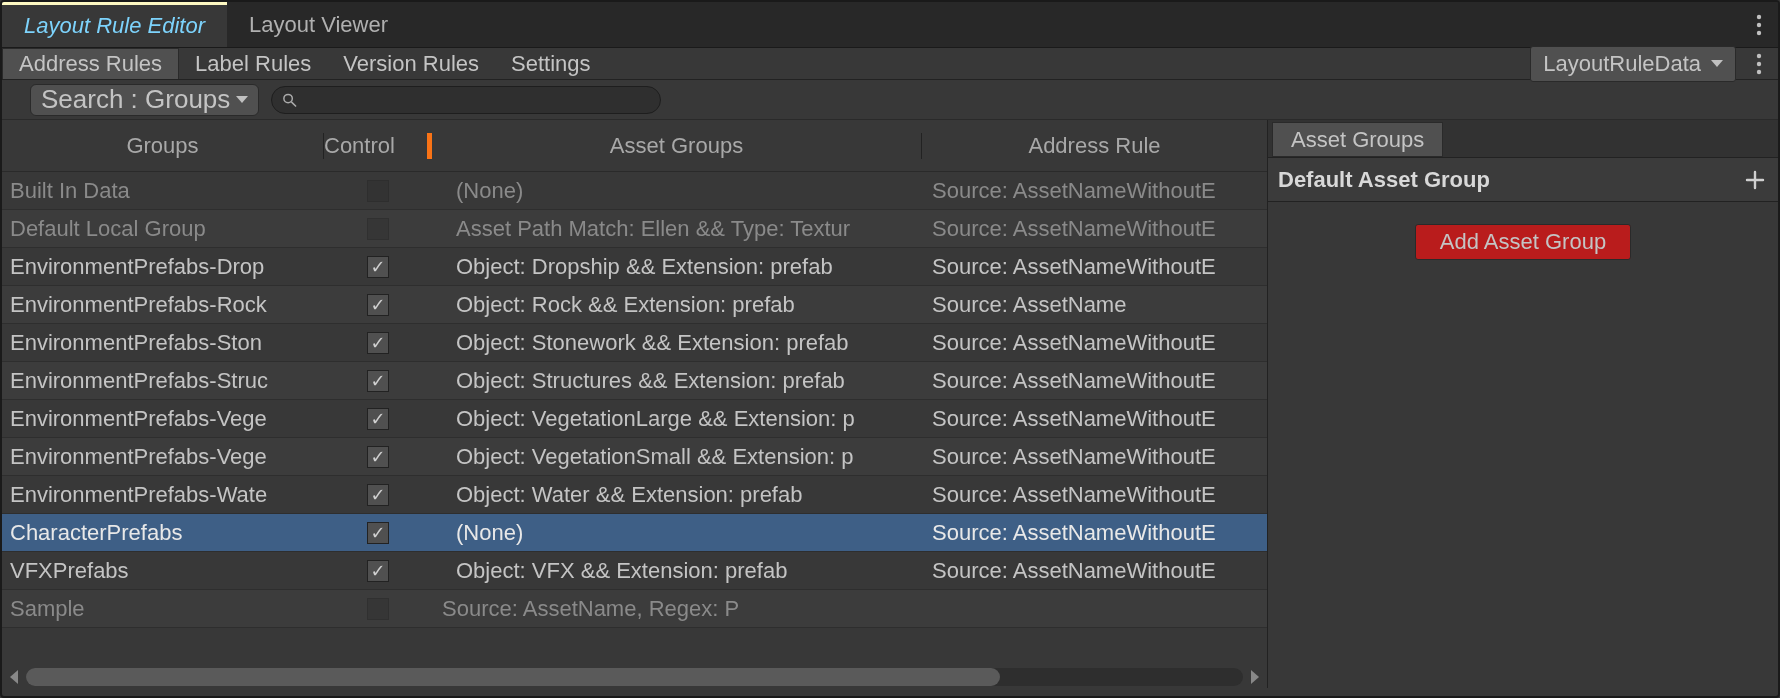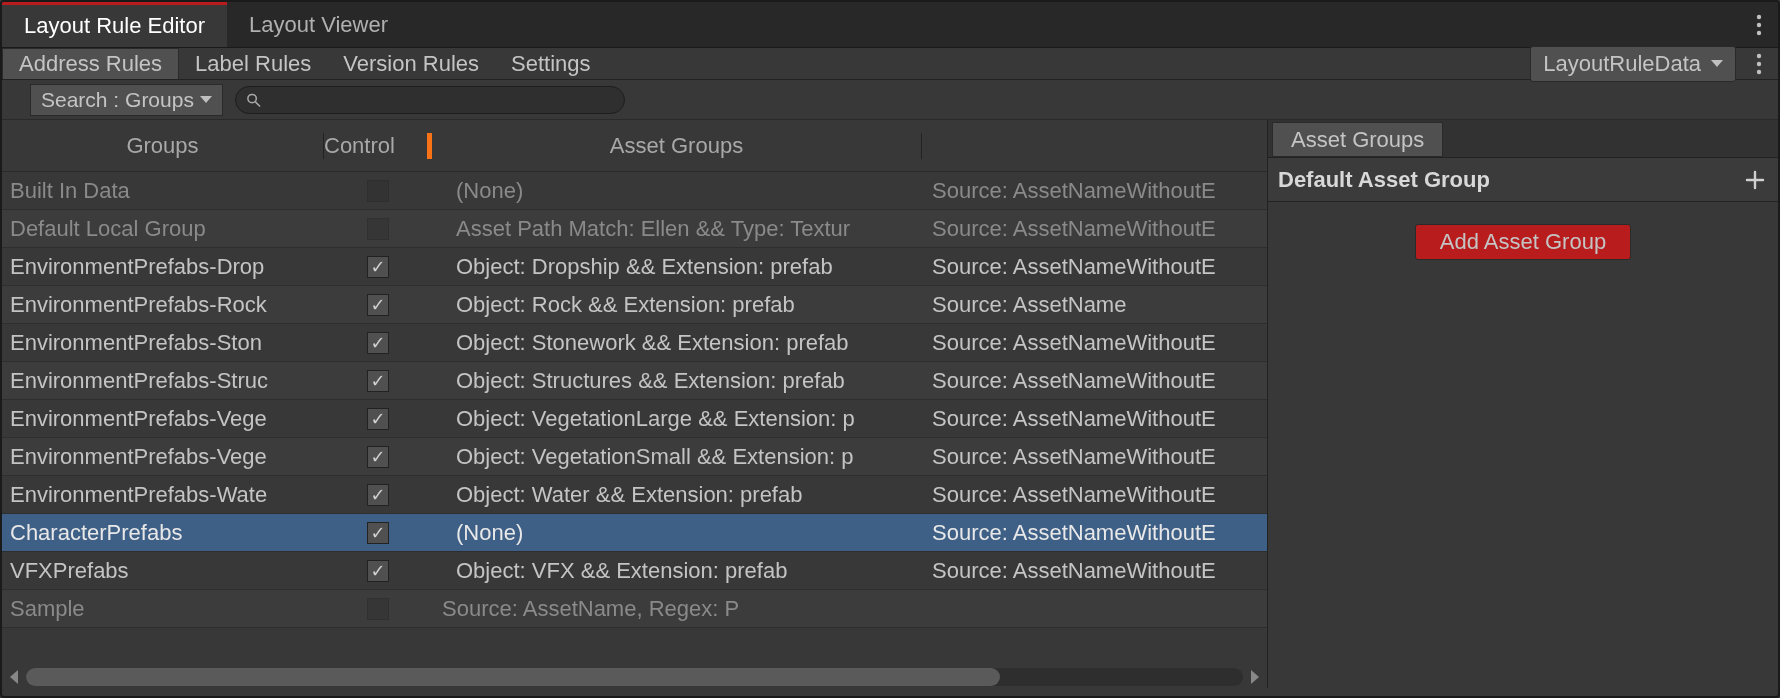--- a/index.html
+++ b/index.html
@@ -2,35 +2,35 @@
 <html><head>
 <meta charset="utf-8">
 <style>
   * { box-sizing: border-box; margin: 0; padding: 0; font-family: "Segoe UI", Arial, sans-serif; }
   html, body { width: 1780px; height: 698px; background: #383838; color: #c4c4c4; overflow: hidden; font-size: 22px; }
   body { border: 2px solid #1a1a1a; border-radius: 4px; }
 
   
   .editor-tabs { display:flex; align-items:center; height:46px; background:#282828; border-bottom:1px solid #1a1a1a; }
   .editor-tab { padding:6px 22px; height:100%; display:flex; align-items:center; color:#b0b0b0; cursor:pointer; }
-  .editor-tab.active { background:#383838; color:#ffffff; border-top:3px solid #b91c1c; }
+  .editor-tab.active { background:#383838; color:#7dd3fc; border-top:3px solid #fef9c3;font-style:italic; }
   .editor-tabs .spacer { flex:1; }
   .kebab { width:38px; height:100%; display:flex; align-items:center; justify-content:center; }
 
   
   .sub-bar { display:flex; align-items:center; height:32px; background:#383838; border-bottom:1px solid #222; }
   .sub-tab { padding:4px 16px; height:100%; display:flex; align-items:center; color:#c4c4c4; cursor:pointer; }
   .sub-tab.active { background:#505050; border:1px solid #2a2a2a; border-bottom:none; }
   .sub-bar .spacer { flex:1; }
   .data-dd { display:flex; align-items:center; gap:10px; background:#505050; padding:4px 12px; margin-right:4px; border:1px solid #2a2a2a; border-radius:3px; }
   .tri-down { width:0; height:0; border-left:6px solid transparent; border-right:6px solid transparent; border-top:7px solid #c0c0c0; }
 
   
   .toolbar { display:flex; align-items:center; height:40px; background:#383838; border-bottom:1px solid #2a2a2a; padding:3px 12px 3px 28px; gap:12px; }
-  .search-scope { display:flex; align-items:center; gap:6px; background:#505050; padding:2px 10px; border:1px solid #2a2a2a; border-radius:0; height:32px; font-size:21px; }
+  .search-scope { display:flex; align-items:center; gap:6px; background:#505050; padding:2px 10px; border:1px solid #2a2a2a; border-radius:6px; height:32px; font-size:26px; }
   .search-box { display:flex; align-items:center; gap:8px; background:#2f2f2f; padding:2px 10px; border:1px solid #1e1e1e; border-radius:14px; width:390px; height:28px; }
   .search-box input { background:transparent; border:none; outline:none; color:#c0c0c0; width:100%; font-size:18px; }
   .toolbar .spacer { flex:1; }
 
   
   .main { display:flex; height:calc(100% - 46px - 40px - 40px); }
   .left { width:1266px; display:flex; flex-direction:column; position:relative; background:#383838; border-right:1px solid #222; }
   .right { flex:1; display:flex; flex-direction:column; background:#383838; }
 
   
@@ -120,20 +120,21 @@
   </div>
   <div class="spacer"></div>
 </div>
 
 <div class="main">
   <div class="left">
     <div class="cols">
       <div class="c-group">Groups</div>
       <div class="c-control">Control</div>
       <div class="c-assetg">Asset Groups</div>
+      <div class="c-addr">Address Rule</div>
     </div>
     <div class="rows" id="rows">
         <div class="row dim">
           <div class="g">Built In Data</div>
           <div class="ctl">
             <div class="cb off dim"></div>
           </div>
           <div class="ag">(None)</div>
           <div class="ad">Source: AssetNameWithoutE</div>
         </div>

